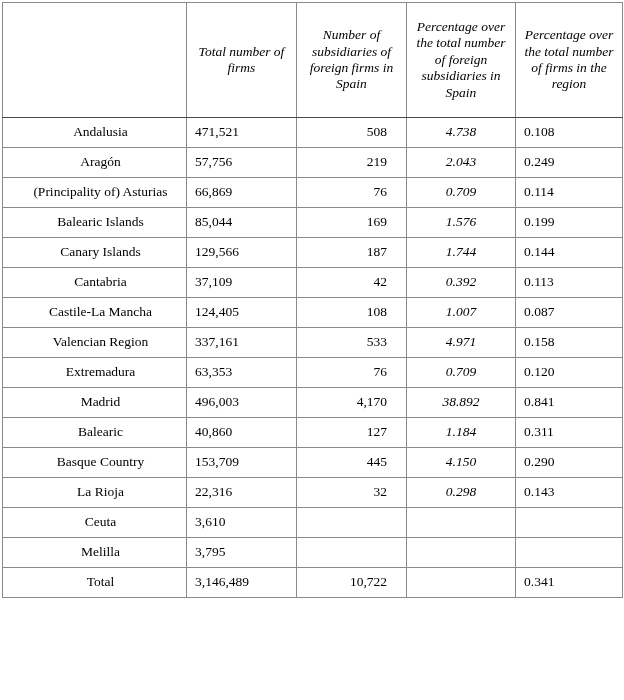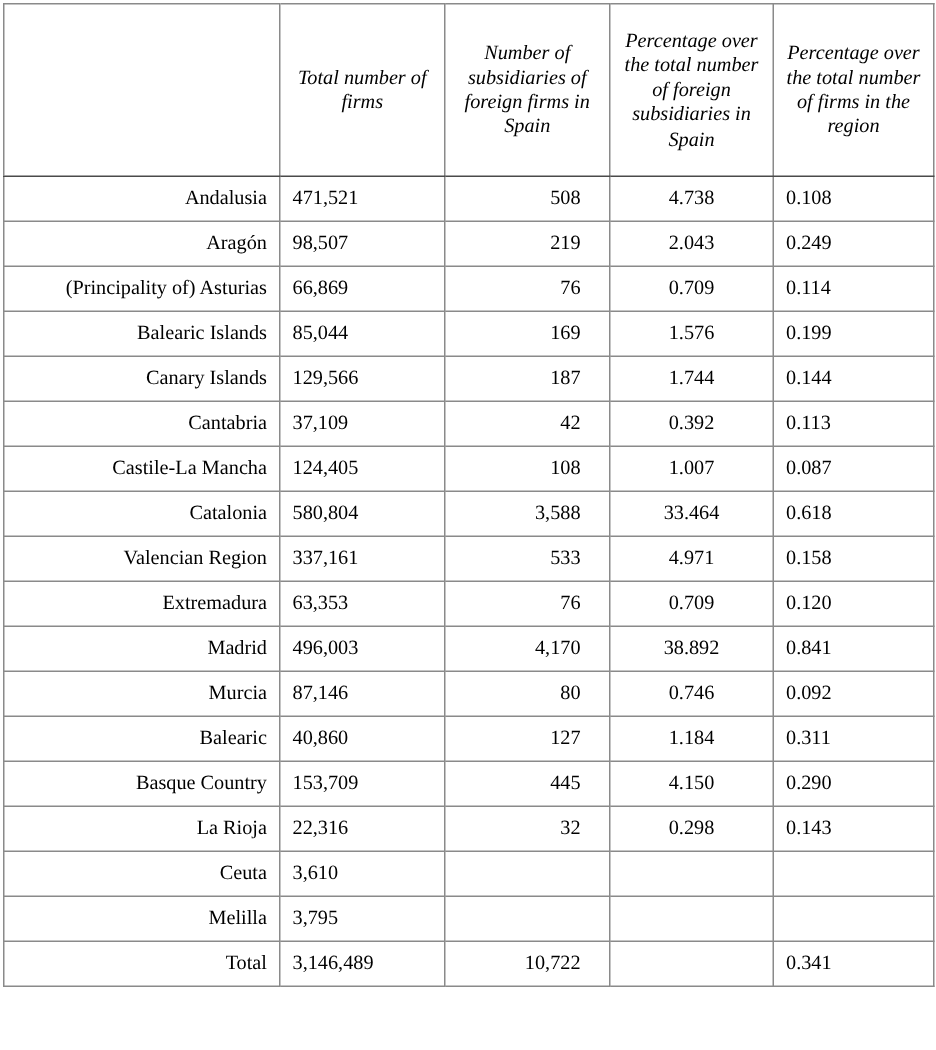--- a/index.html
+++ b/index.html
@@ -63,24 +63,24 @@
     line-height: 1.1;
     padding: 1px 8px;
     background: #ffffff;
     white-space: nowrap;
     overflow: hidden;
   }
   tbody tr:first-child td {
     border-top: 1px solid #4a4a4a;
   }
 
-  td.cell-region  { text-align: right;   padding-left: 20px; }
+  td.cell-region  { text-align: center;   padding-left: 20px; }
   td.cell-total   { text-align: left;  padding-right: 13px; }
   td.cell-subs    { text-align: right;  padding-right: 19px; }
-  td.cell-pctfor  { text-align: center; }
+  td.cell-pctfor  { text-align: center; font-style: italic; }
   td.cell-pctreg  { }
 
   td.is-empty { color: transparent; }
 </style>
 </head>
 <body>
 
 <div id="stats-table-wrap">
   <table class="stats-table">
     <colgroup>
@@ -102,21 +102,21 @@
     <tbody id="table-body">
         <tr>
           <td class="cell-region">Andalusia</td>
           <td class="cell-total">471,521</td>
           <td class="cell-subs">508</td>
           <td class="cell-pctfor">4.738</td>
           <td class="cell-pctreg">0.108</td>
         </tr>
         <tr>
           <td class="cell-region">Aragón</td>
-          <td class="cell-total">98,507</td>
+          <td class="cell-total">57,756</td>
           <td class="cell-subs">219</td>
           <td class="cell-pctfor">2.043</td>
           <td class="cell-pctreg">0.249</td>
         </tr>
         <tr>
           <td class="cell-region">(Principality of) Asturias</td>
           <td class="cell-total">66,869</td>
           <td class="cell-subs">76</td>
           <td class="cell-pctfor">0.709</td>
           <td class="cell-pctreg">0.114</td>
@@ -143,27 +143,20 @@
           <td class="cell-pctreg">0.113</td>
         </tr>
         <tr>
           <td class="cell-region">Castile-La Mancha</td>
           <td class="cell-total">124,405</td>
           <td class="cell-subs">108</td>
           <td class="cell-pctfor">1.007</td>
           <td class="cell-pctreg">0.087</td>
         </tr>
         <tr>
-          <td class="cell-region">Catalonia</td>
-          <td class="cell-total">580,804</td>
-          <td class="cell-subs">3,588</td>
-          <td class="cell-pctfor">33.464</td>
-          <td class="cell-pctreg">0.618</td>
-        </tr>
-        <tr>
           <td class="cell-region">Valencian Region</td>
           <td class="cell-total">337,161</td>
           <td class="cell-subs">533</td>
           <td class="cell-pctfor">4.971</td>
           <td class="cell-pctreg">0.158</td>
         </tr>
         <tr>
           <td class="cell-region">Extremadura</td>
           <td class="cell-total">63,353</td>
           <td class="cell-subs">76</td>
@@ -171,27 +164,20 @@
           <td class="cell-pctreg">0.120</td>
         </tr>
         <tr>
           <td class="cell-region">Madrid</td>
           <td class="cell-total">496,003</td>
           <td class="cell-subs">4,170</td>
           <td class="cell-pctfor">38.892</td>
           <td class="cell-pctreg">0.841</td>
         </tr>
         <tr>
-          <td class="cell-region">Murcia</td>
-          <td class="cell-total">87,146</td>
-          <td class="cell-subs">80</td>
-          <td class="cell-pctfor">0.746</td>
-          <td class="cell-pctreg">0.092</td>
-        </tr>
-        <tr>
           <td class="cell-region">Balearic</td>
           <td class="cell-total">40,860</td>
           <td class="cell-subs">127</td>
           <td class="cell-pctfor">1.184</td>
           <td class="cell-pctreg">0.311</td>
         </tr>
         <tr>
           <td class="cell-region">Basque Country</td>
           <td class="cell-total">153,709</td>
           <td class="cell-subs">445</td>

